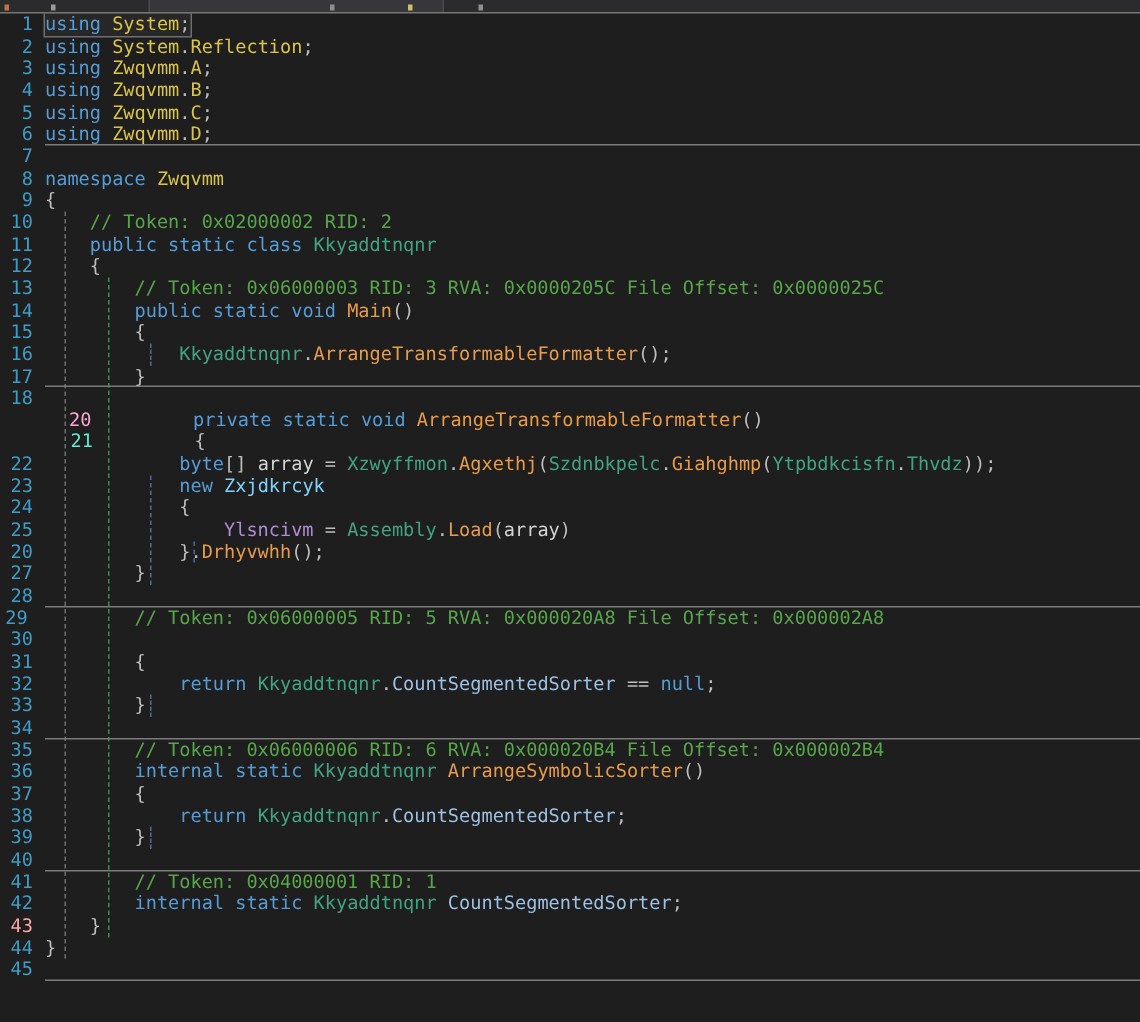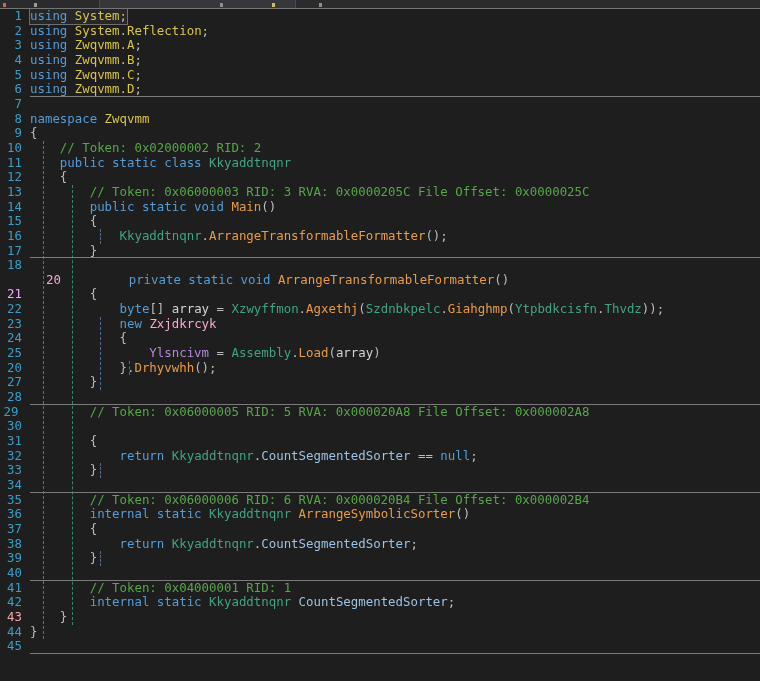--- a/index.html
+++ b/index.html
@@ -80,23 +80,23 @@
         <div class="code-line"><span class="ln" style="color: rgb(63, 156, 198);">10</span><span class="ct"><span style="color: rgb(87, 166, 74);">    // Token: 0x02000002 RID: 2</span></span></div>
         <div class="code-line"><span class="ln" style="color: rgb(63, 156, 198);">11</span><span class="ct"><span style="color: rgb(189, 189, 189);">    </span><span style="color: rgb(86, 156, 214);">public static class </span><span style="color: rgb(66, 162, 132);">Kkyaddtnqnr</span></span></div>
         <div class="code-line"><span class="ln" style="color: rgb(63, 156, 198);">12</span><span class="ct"><span style="color: rgb(189, 189, 189);">    {</span></span></div>
         <div class="code-line"><span class="ln" style="color: rgb(63, 156, 198);">13</span><span class="ct"><span style="color: rgb(87, 166, 74);">        // Token: 0x06000003 RID: 3 RVA: 0x0000205C File Offset: 0x0000025C</span></span></div>
         <div class="code-line"><span class="ln" style="color: rgb(63, 156, 198);">14</span><span class="ct"><span style="color: rgb(189, 189, 189);">        </span><span style="color: rgb(86, 156, 214);">public static void </span><span style="color: rgb(232, 155, 74);">Main</span><span style="color: rgb(189, 189, 189);">()</span></span></div>
         <div class="code-line"><span class="ln" style="color: rgb(63, 156, 198);">15</span><span class="ct"><span style="color: rgb(189, 189, 189);">        {</span></span></div>
         <div class="code-line"><span class="ln" style="color: rgb(63, 156, 198);">16</span><span class="ct"><span style="color: rgb(189, 189, 189);">            </span><span style="color: rgb(66, 162, 132);">Kkyaddtnqnr</span><span style="color: rgb(189, 189, 189);">.</span><span style="color: rgb(232, 155, 74);">ArrangeTransformableFormatter</span><span style="color: rgb(189, 189, 189);">();</span></span></div>
         <div class="code-line"><span class="ln" style="color: rgb(63, 156, 198);">17</span><span class="ct"><span style="color: rgb(189, 189, 189);">        }</span></span></div>
         <div class="code-line"><span class="ln" style="color: rgb(63, 156, 198);">18</span><span class="ct"></span></div>
         <div class="code-line"><span class="ln" style="color: #f9a8d4; margin-left: 39px;">20</span><span class="ct"><span style="color: rgb(189, 189, 189);">        </span><span style="color: rgb(86, 156, 214);">private static void </span><span style="color: rgb(232, 155, 74);">ArrangeTransformableFormatter</span><span style="color: rgb(189, 189, 189);">()</span></span></div>
-        <div class="code-line"><span class="ln" style="color: #f0abfc;">21</span><span class="ct"><span style="color: rgb(189, 189, 189);">        {</span></span></div>
+        <div class="code-line"><span class="ln" style="color: #5eead4; padding-left: 40px;">21</span><span class="ct"><span style="color: rgb(189, 189, 189);">        {</span></span></div>
         <div class="code-line"><span class="ln" style="color: rgb(63, 156, 198);">22</span><span class="ct"><span style="color: rgb(189, 189, 189);">            </span><span style="color: rgb(86, 156, 214);">byte</span><span style="color: rgb(189, 189, 189);">[] </span><span style="color: rgb(212, 212, 212);">array</span><span style="color: rgb(189, 189, 189);"> = </span><span style="color: rgb(66, 162, 132);">Xzwyffmon</span><span style="color: rgb(189, 189, 189);">.</span><span style="color: rgb(232, 155, 74);">Agxethj</span><span style="color: rgb(189, 189, 189);">(</span><span style="color: rgb(66, 162, 132);">Szdnbkpelc</span><span style="color: rgb(189, 189, 189);">.</span><span style="color: rgb(232, 155, 74);">Giahghmp</span><span style="color: rgb(189, 189, 189);">(</span><span style="color: rgb(66, 162, 132);">Ytpbdkcisfn</span><span style="color: rgb(189, 189, 189);">.</span><span style="color: rgb(66, 162, 132);">Thvdz</span><span style="color: rgb(189, 189, 189);">));</span></span></div>
-        <div class="code-line"><span class="ln" style="color: rgb(63, 156, 198);">23</span><span class="ct"><span style="color: rgb(189, 189, 189);">            </span><span style="color: rgb(86, 156, 214);">new </span><span style="color: #f9a8d4; text-align: right;">Zxjdkrcyk</span></span></div>
+        <div class="code-line"><span class="ln" style="color: rgb(63, 156, 198);">23</span><span class="ct"><span style="color: rgb(189, 189, 189);">            </span><span style="color: rgb(86, 156, 214);">new </span><span style="color: #7dd3fc; text-align: right;">Zxjdkrcyk</span></span></div>
         <div class="code-line"><span class="ln" style="color: rgb(63, 156, 198);">24</span><span class="ct"><span style="color: rgb(189, 189, 189);">            {</span></span></div>
         <div class="code-line"><span class="ln" style="color: rgb(63, 156, 198);">25</span><span class="ct"><span style="color: rgb(189, 189, 189);">                </span><span style="color: rgb(176, 139, 217);">Ylsncivm</span><span style="color: rgb(189, 189, 189);"> = </span><span style="color: rgb(66, 162, 132);">Assembly</span><span style="color: rgb(189, 189, 189);">.</span><span style="color: rgb(232, 155, 74);">Load</span><span style="color: rgb(189, 189, 189);">(</span><span style="color: rgb(212, 212, 212);">array</span><span style="color: rgb(189, 189, 189);">)</span></span></div>
         <div class="code-line"><span class="ln" style="color: rgb(63, 156, 198);">20</span><span class="ct"><span style="color: rgb(189, 189, 189);">            }.</span><span style="color: rgb(232, 155, 74);">Drhyvwhh</span><span style="color: rgb(189, 189, 189);">();</span></span></div>
         <div class="code-line"><span class="ln" style="color: rgb(63, 156, 198);">27</span><span class="ct"><span style="color: rgb(189, 189, 189);">        }</span></span></div>
         <div class="code-line"><span class="ln" style="color: rgb(63, 156, 198);">28</span><span class="ct"></span></div>
         <div class="code-line"><span class="ln" style="color: rgb(63, 156, 198); text-align: center;">29</span><span class="ct"><span style="color: rgb(87, 166, 74);">        // Token: 0x06000005 RID: 5 RVA: 0x000020A8 File Offset: 0x000002A8</span></span></div>
         <div class="code-line"><span class="ln" style="color: rgb(63, 156, 198);">30</span></div>
         <div class="code-line"><span class="ln" style="color: rgb(63, 156, 198);">31</span><span class="ct"><span style="color: rgb(189, 189, 189);">        {</span></span></div>
         <div class="code-line"><span class="ln" style="color: rgb(63, 156, 198);">32</span><span class="ct"><span style="color: rgb(189, 189, 189);">            </span><span style="color: rgb(86, 156, 214);">return </span><span style="color: rgb(66, 162, 132);">Kkyaddtnqnr</span><span style="color: rgb(189, 189, 189);">.</span><span style="color: rgb(157, 193, 227);">CountSegmentedSorter</span><span style="color: rgb(189, 189, 189);"> == </span><span style="color: rgb(86, 156, 214);">null</span><span style="color: rgb(189, 189, 189);">;</span></span></div>
         <div class="code-line"><span class="ln" style="color: rgb(63, 156, 198);">33</span><span class="ct"><span style="color: rgb(189, 189, 189);">        }</span></span></div>

